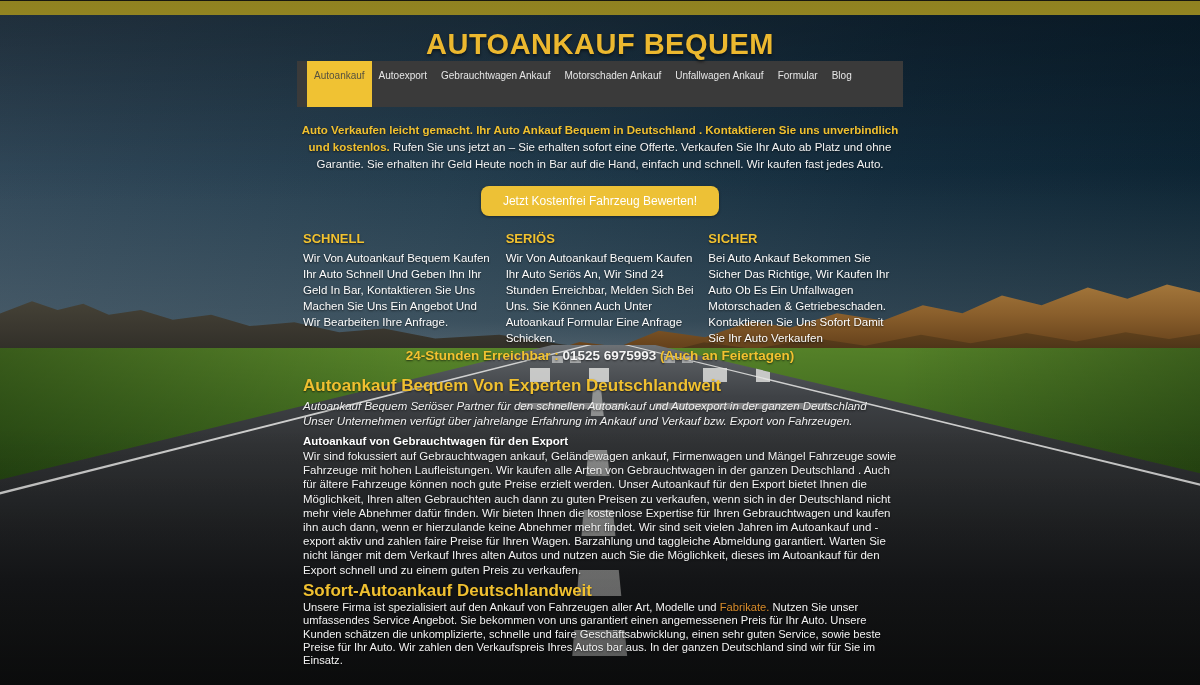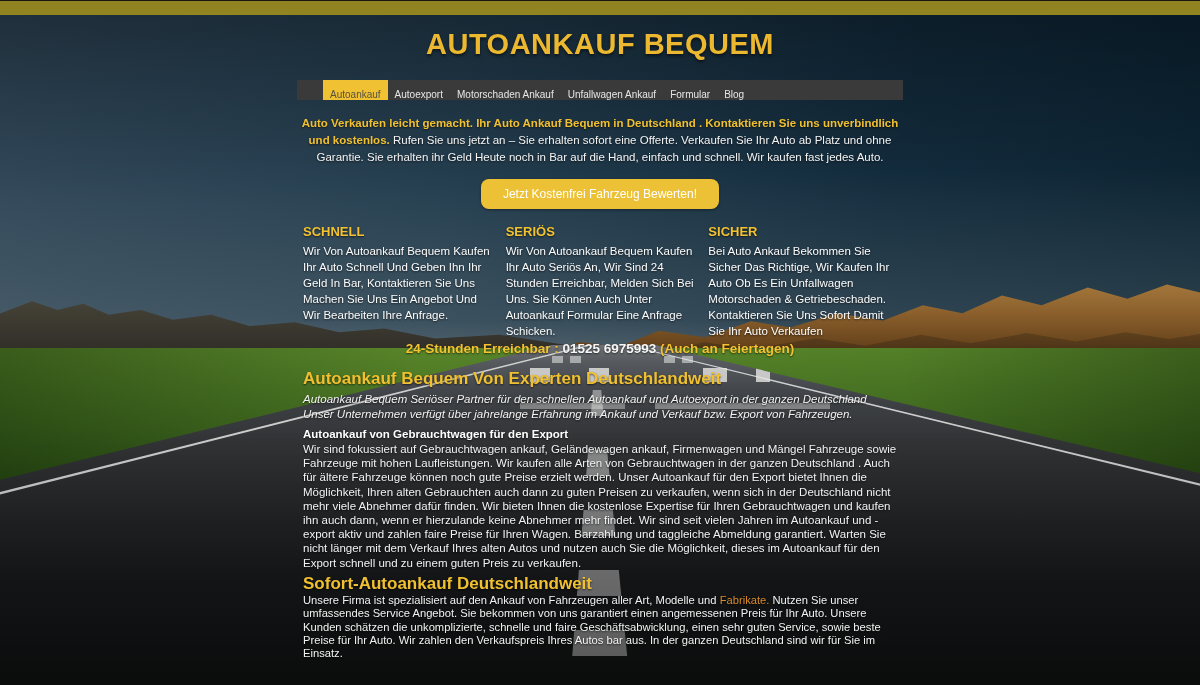--- a/index.html
+++ b/index.html
@@ -49,21 +49,21 @@
   .m2c{left:703px;top:23px;width:24px;height:14px;}
   .m2d{left:756px;top:23px;width:14px;height:14px;}
   .m3a{left:520px;top:58px;width:105px;height:6px;opacity:.5}
   .m3b{left:655px;top:58px;width:175px;height:6px;opacity:.5}
   .shade{position:absolute;inset:0;z-index:1;pointer-events:none;
     background:linear-gradient(to bottom,rgba(0,5,15,.2) 0%,rgba(0,0,0,0) 30%,rgba(0,0,0,0) 62%,rgba(0,0,0,.28) 100%);}
   
   .content{position:relative;z-index:2;width:606px;margin:0 auto;}
   .site-title{margin:27px 0 0;text-align:center;font-size:29px;font-weight:bold;color:#ecb82f;
     letter-spacing:.5px;line-height:34px;text-shadow:0 2px 3px rgba(0,0,0,.5);}
-  .nav{margin-top:19px;height:20px;background:#3a3a3a;display:flex;align-items:stretch;padding-left:26px;box-sizing:border-box;}
+  .nav{height:46px;background:#3a3a3a;display:flex;align-items:stretch;padding-left:10px;box-sizing:border-box;}
   .nav-item{font-size:10px;color:#e6e6e6;line-height:30px;padding:0 7px;white-space:nowrap;cursor:pointer;}
   .nav-item.active{background:#f0c233;color:#56513f;font-weight:normal;}
   .intro{margin:15px 3px 0;text-align:center;font-size:11.5px;line-height:17px;color:#f4f4f4;text-shadow:0 1px 2px rgba(0,0,0,.6);}
   .intro .lead{color:#f0c030;font-weight:bold;}
   .cta-row{text-align:center;margin-top:13px;}
   .cta-btn{display:inline-block;background:#edc136;color:#fff;font-size:12px;line-height:30px;height:30px;
     padding:0 22px;border-radius:8px;text-decoration:none;box-shadow:0 1px 3px rgba(0,0,0,.4);cursor:pointer;}
   .features{display:flex;gap:14px;margin-top:15px;padding:0 6px;}
   .feature{flex:1;}
   .feature h4{margin:0 0 4px;font-size:13px;font-weight:bold;color:#f2c230;text-shadow:0 1px 2px rgba(0,0,0,.6);}
@@ -108,20 +108,21 @@
 </div>
 <div class="shade"></div>
 
 <div class="content">
 
   <h1 class="site-title">AUTOANKAUF BEQUEM</h1>
 
   <nav class="nav">
     <div class="nav-item active">Autoankauf</div>
     <div class="nav-item">Autoexport</div>
+    <div class="nav-item">Gebrauchtwagen Ankauf</div>
     <div class="nav-item">Motorschaden Ankauf</div>
     <div class="nav-item">Unfallwagen Ankauf</div>
     <div class="nav-item">Formular</div>
     <div class="nav-item">Blog</div>
   </nav>
 
   <p class="intro"><span class="lead">Auto Verkaufen leicht gemacht. Ihr Auto Ankauf Bequem in Deutschland . Kontaktieren Sie uns unverbindlich und kostenlos.</span><span> Rufen Sie uns jetzt an – Sie erhalten sofort eine Offerte. Verkaufen Sie Ihr Auto ab Platz und ohne Garantie. Sie erhalten ihr Geld Heute noch in Bar auf die Hand, einfach und schnell. Wir kaufen fast jedes Auto.</span></p>
 
   <div class="cta-row">
     <a class="cta-btn">Jetzt Kostenfrei Fahrzeug Bewerten!</a>

